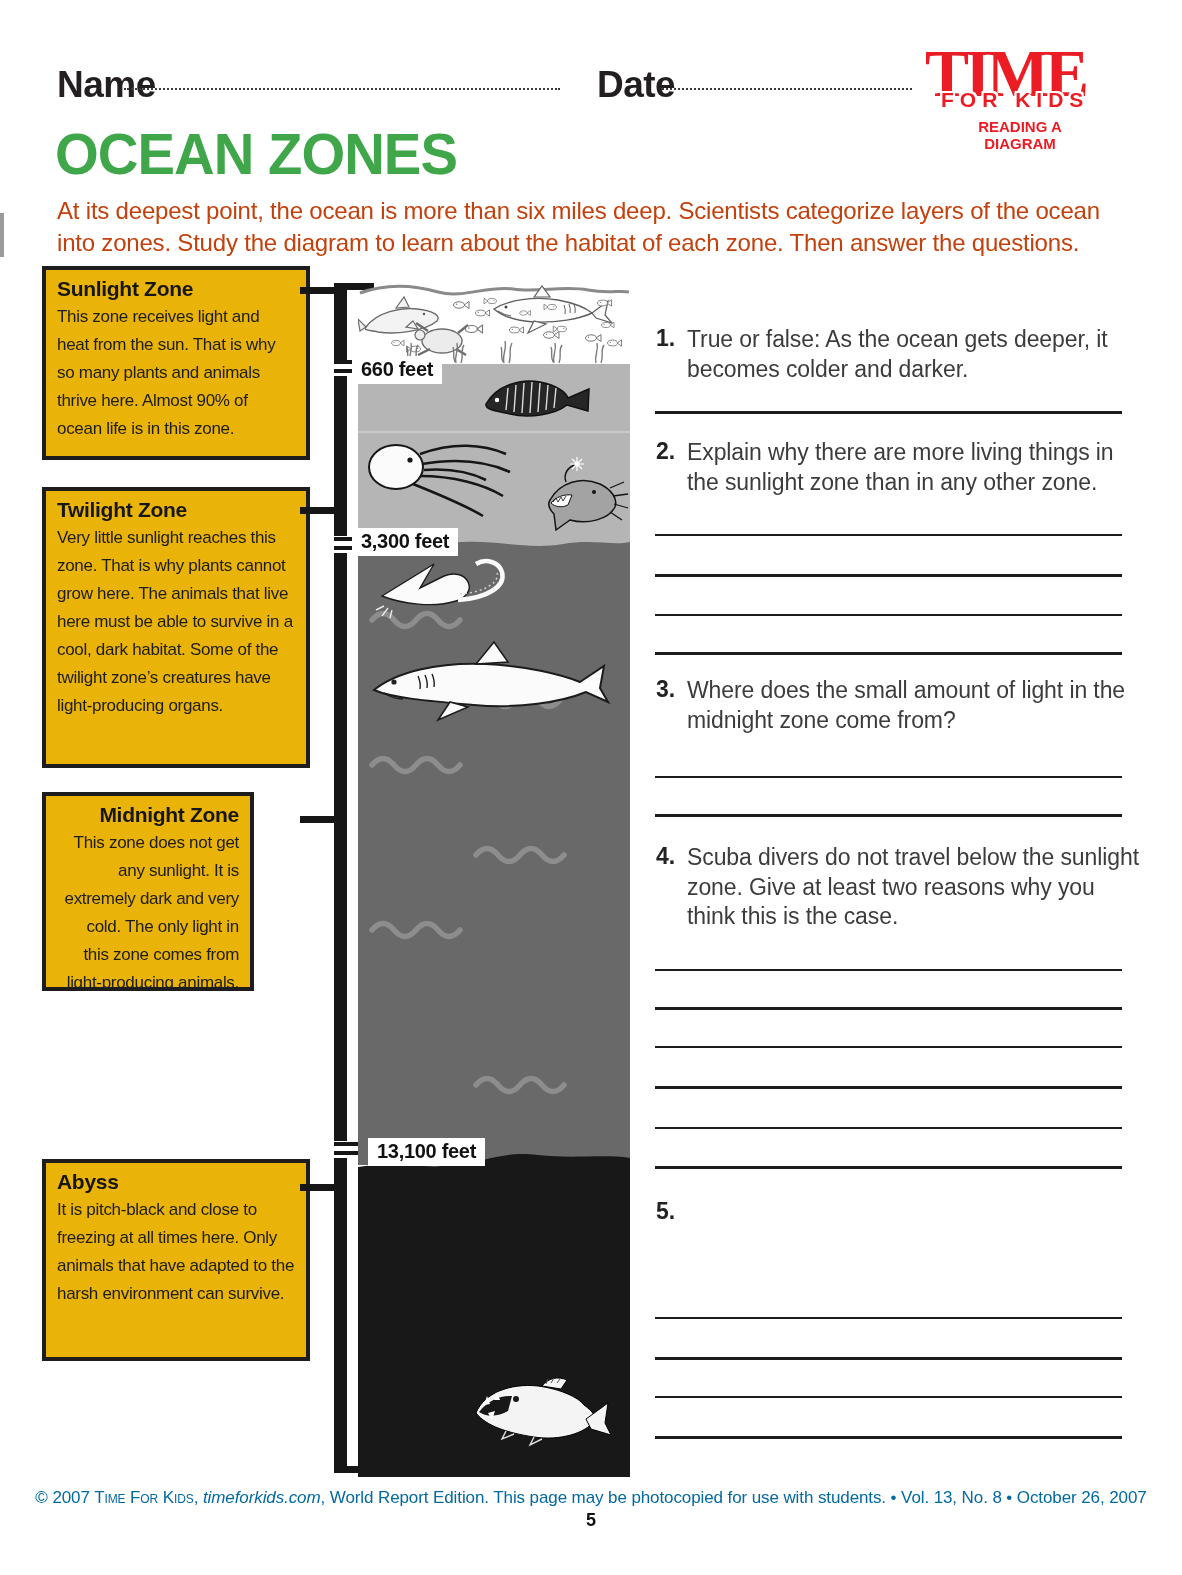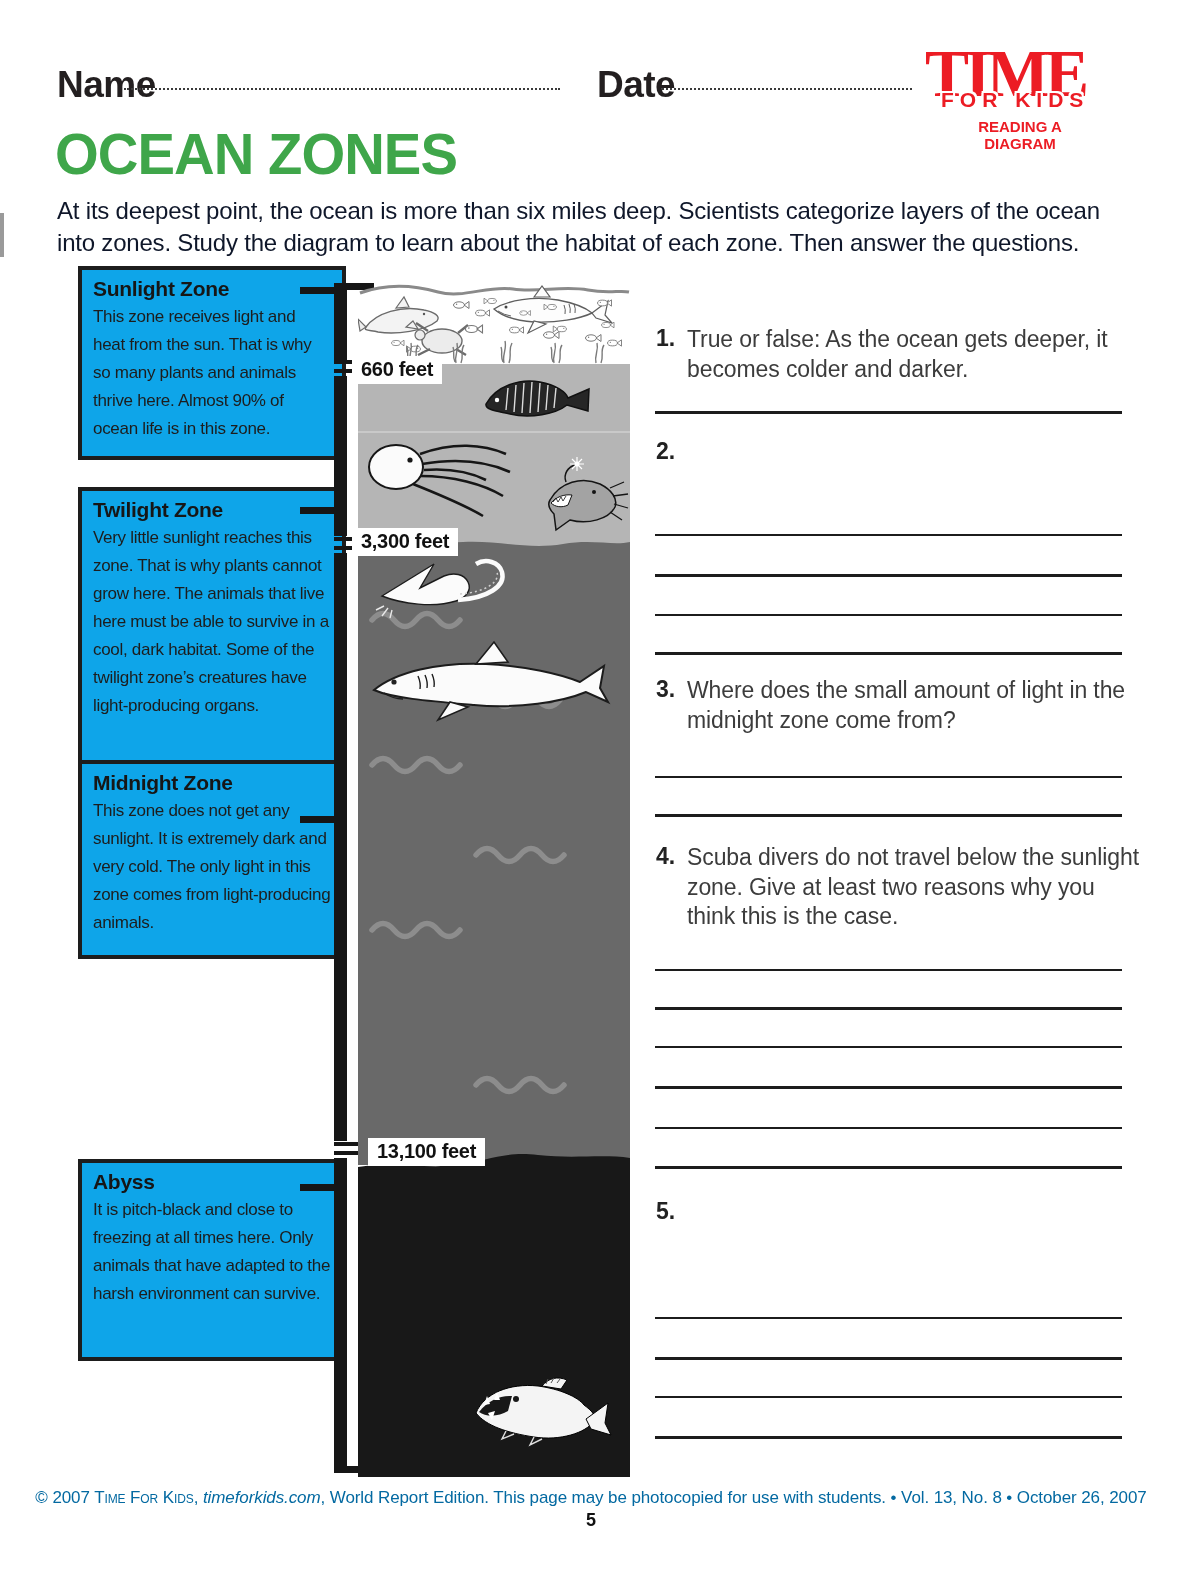--- a/index.html
+++ b/index.html
@@ -12,24 +12,24 @@
   .field-label{font-size:37px;font-weight:bold;color:var(--ink,#231f20);letter-spacing:-0.5px;}
   .dotline{border-bottom:2.5px dotted #3a3a3a;height:24px;}
   .brand-masthead{font-family:"Liberation Serif",serif;font-weight:bold;font-size:66px;line-height:1;
     color:var(--brand-red,#ec1c24);letter-spacing:-4px;transform:scaleY(1.02);transform-origin:top left;}
   .brand-subtitle{font-weight:bold;font-size:21px;letter-spacing:6px;color:var(--brand-red,#ec1c24);
     text-shadow:-2px 0 0 #fff,2px 0 0 #fff,0 -2px 0 #fff,0 2px 0 #fff,-2px -2px 0 #fff,2px 2px 0 #fff,-2px 2px 0 #fff,2px -2px 0 #fff;}
   .brand-tagline{font-size:15px;font-weight:bold;color:var(--brand-red,#ec1c24);
     line-height:17px;text-align:center;}
   .page-title{font-size:58px;font-weight:bold;color:var(--title-green,#3fa64a);letter-spacing:-1px;
     transform:scaleX(0.97);transform-origin:left top;white-space:nowrap;}
-  .intro{font-size:24px;line-height:31.5px;color:#0f172a;letter-spacing:-0.2px;}
+  .intro{font-size:24px;line-height:31.5px;color:#c2410c;letter-spacing:-0.2px;}
   .intro span{display:block;}
   
-  .zone-box{border:4px solid #1d1d1d;background:#0ea5e9;padding:7px 11px;box-sizing:border-box;overflow:hidden;margin-left:36px;}
+  .zone-box{border:4px solid #1d1d1d;background:#eab308;padding:7px 11px;box-sizing:border-box;overflow:hidden;}
   .zone-box h3{margin:0 0 2px 0;font-size:21px;letter-spacing:-0.3px;color:#161616;}
   .zone-box p{margin:0;font-size:17px;line-height:28px;letter-spacing:-0.3px;color:#1d1d1d;}
   
   .spine,.tick,.connector,.break-bar{background:#161616;}
   
   .depth-label{background:#fff;padding:2px 9px 3px 9px;font-size:20px;font-weight:bold;color:#111;
     letter-spacing:-0.3px;white-space:nowrap;}
   
   .q-num{font-size:23px;font-weight:bold;color:#222;}
   .q-text{font-size:23px;line-height:29.5px;color:#3c3c3c;letter-spacing:-0.1px;}
@@ -71,21 +71,21 @@
   </div>
 
   <div class="abs zone-box" style="left:42px;top:266px;width:268px;height:194px;">
     <h3>Sunlight Zone</h3>
     <p>This zone receives light and heat from the sun. That is why so many plants and animals thrive here. Almost 90% of ocean life is in this zone.</p>
   </div>
   <div class="abs zone-box" style="left:42px;top:487px;width:268px;height:281px;">
     <h3>Twilight Zone</h3>
     <p>Very little sunlight reaches this zone. That is why plants cannot grow here. The animals that live here must be able to survive in a cool, dark habitat. Some of the twilight zone’s creatures have light-producing organs.</p>
   </div>
-  <div class="abs zone-box" style="left:42px;top:760px;width:268px;height:199px;">
+  <div class="abs zone-box" style="left:42px;top:792px;width:212px;height:199px;text-align:right;">
     <h3>Midnight Zone</h3>
     <p>This zone does not get any sunlight. It is extremely dark and very cold. The only light in this zone comes from light-producing animals.</p>
   </div>
   <div class="abs zone-box" style="left:42px;top:1159px;width:268px;height:202px;">
     <h3>Abyss</h3>
     <p>It is pitch-black and close to freezing at all times here. Only animals that have adapted to the harsh environment can survive.</p>
   </div>
 
   <div class="abs connector" style="left:300px;top:287px;width:40px;height:7px;"></div>
   <div class="abs connector" style="left:300px;top:507px;width:40px;height:7px;"></div>
@@ -226,20 +226,21 @@
 
   <div class="abs depth-label" style="left:352px;top:356px;">660 feet</div>
   <div class="abs depth-label" style="left:352px;top:528px;">3,300 feet</div>
   <div class="abs depth-label" style="left:368px;top:1138px;">13,100 feet</div>
 
   <div class="abs q-num" style="left:656px;top:325px;">1.</div>
   <div class="abs q-text" style="left:687px;top:325px;width:440px;">True or false: As the ocean gets deeper, it becomes colder and darker.</div>
   <div class="abs answer-line thick" style="top:411px;"></div>
 
   <div class="abs q-num" style="left:656px;top:438px;">2.</div>
+  <div class="abs q-text" style="left:687px;top:438px;width:450px;">Explain why there are more living things in the sunlight zone than in any other zone.</div>
   <div class="abs answer-line thin" style="top:534px;"></div>
   <div class="abs answer-line thick" style="top:574px;"></div>
   <div class="abs answer-line thin" style="top:614px;"></div>
   <div class="abs answer-line thick" style="top:652px;"></div>
 
   <div class="abs q-num" style="left:656px;top:676px;">3.</div>
   <div class="abs q-text" style="left:687px;top:676px;width:450px;">Where does the small amount of light in the midnight zone come from?</div>
   <div class="abs answer-line thin" style="top:776px;"></div>
   <div class="abs answer-line thick" style="top:814px;"></div>
 

